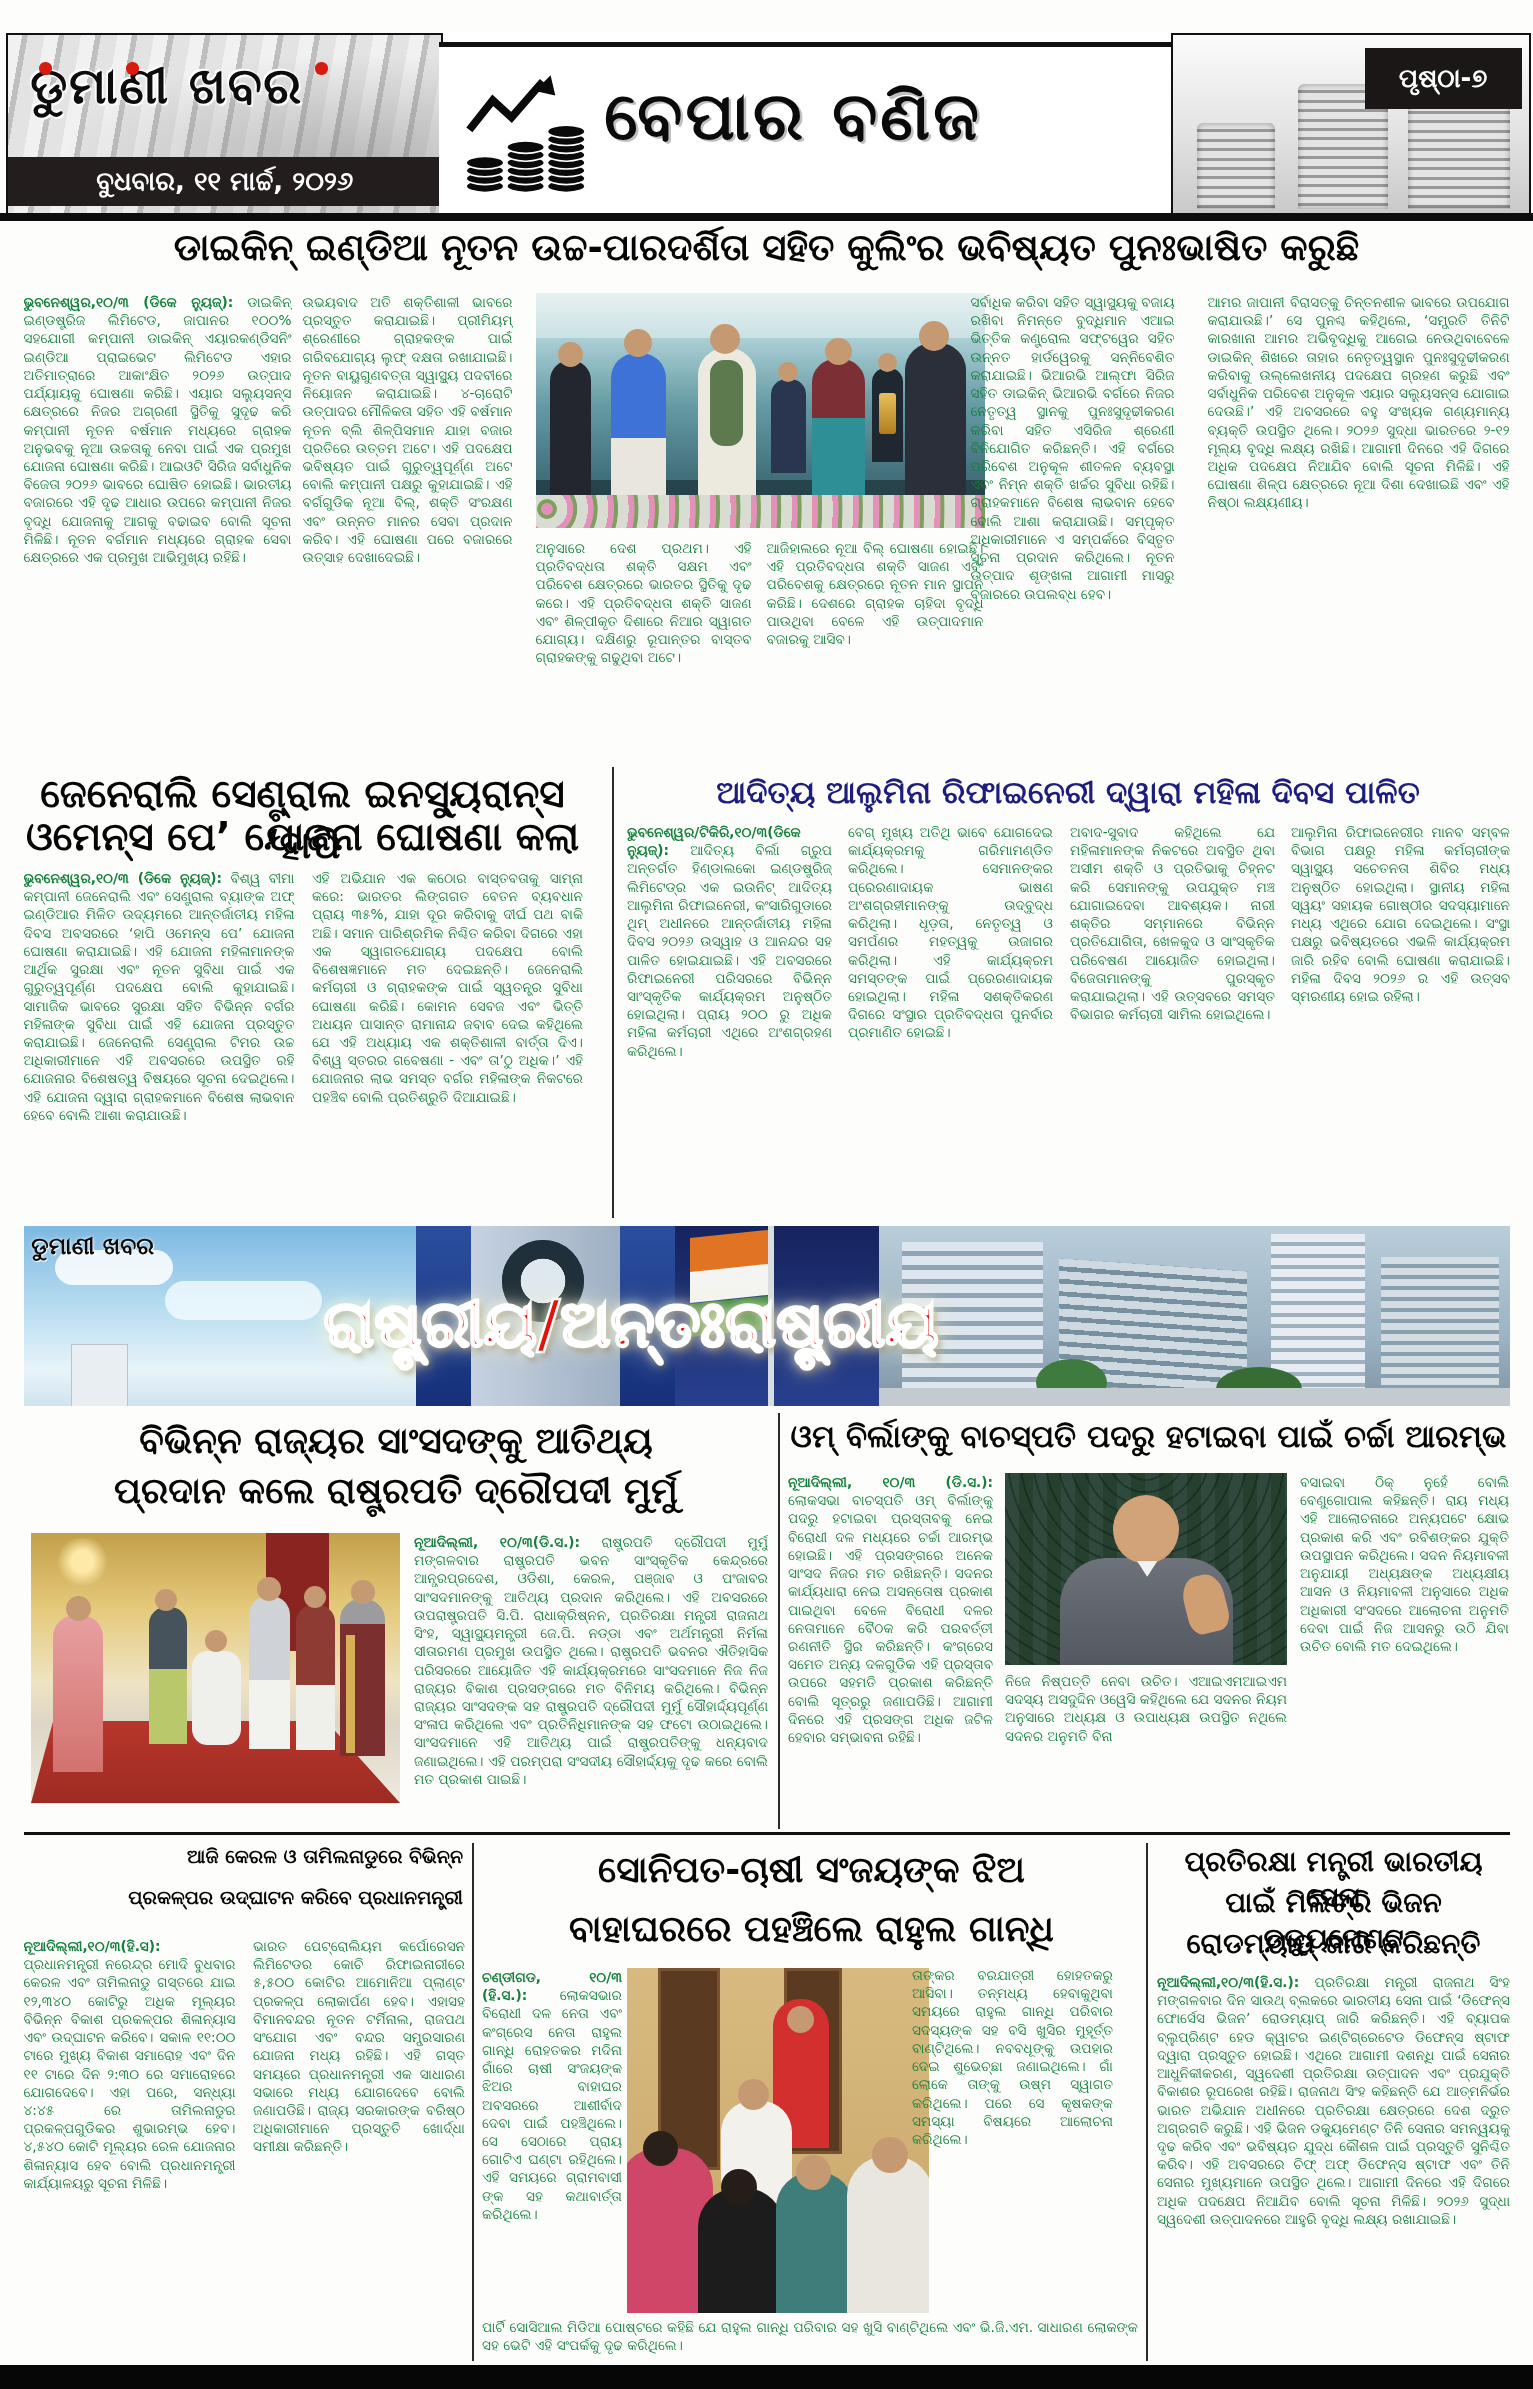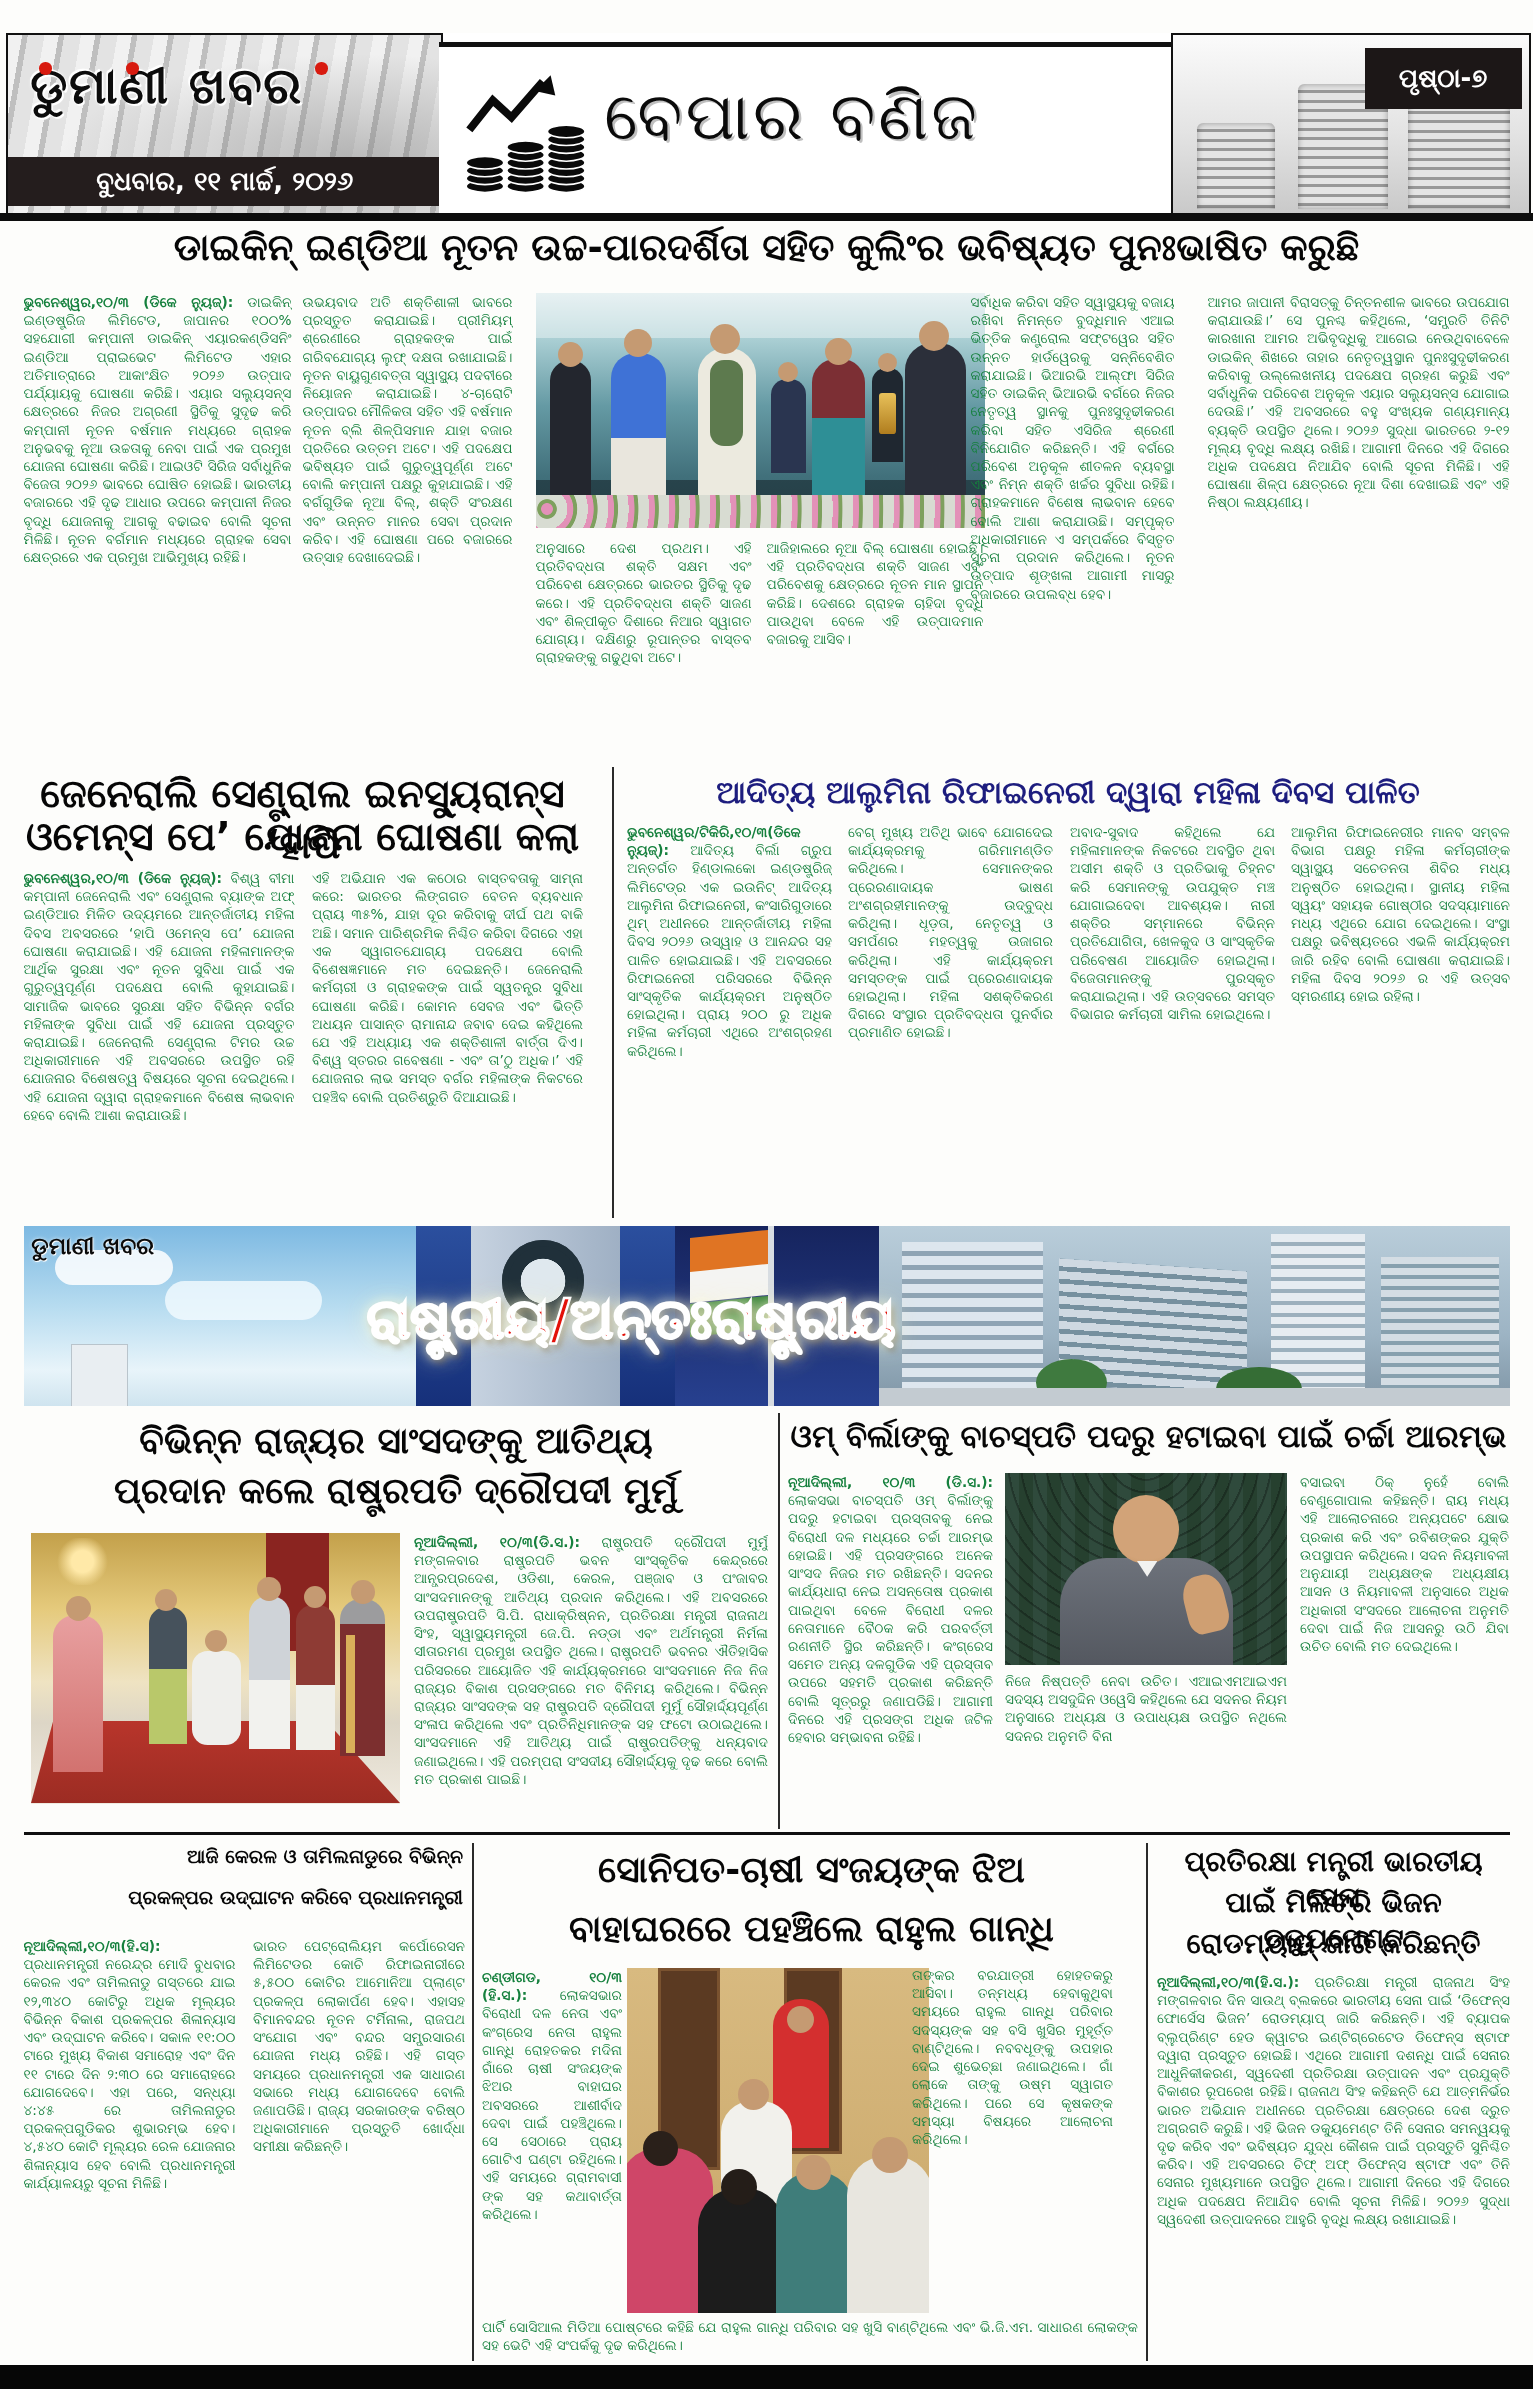--- a/index.html
+++ b/index.html
@@ -17,21 +17,21 @@
       repeating-linear-gradient(100deg,#f1f1f1 0 14px,#bfbfbf 14px 19.6px,#e3e3e3 19.6px 36px);
     border:2.4px solid #111;}
   #mast-title{left:22px;top:22px;width:392px;font-size:50px;font-weight:bold;color:#0c0c0c;
     text-shadow:1.6px 1.6px 0 #fff,-1.6px -1.6px 0 #fff,0 0 4.7px rgba(255,255,255,.8);letter-spacing:1.6px;}
   .red-dot{position:absolute;width:12.5px;height:12.5px;border-radius:50%;background:#d81a0f;}
   #mast-date{left:0;bottom:7.8px;width:100%;height:49px;background:#241d1d;color:#fff;
     font-size:26px;font-weight:bold;text-align:center;line-height:49px;}
   #mast-center{left:433px;top:9.4px;width:732px;height:169px;background:#fff;
     border-top:5.5px solid #111;border-bottom:5.5px solid #111;}
   #biz-icon{left:23.5px;top:22px;}
-  #section-title{left:165px;top:31px;width:549px;font-size:66px;font-weight:normal;color:#0a0a0a;
+  #section-title{left:165px;top:31px;width:549px;font-size:66px;font-weight:bold;color:#0a0a0a;
     letter-spacing:3.1px;text-shadow:2.4px 2.4px 0 rgba(0,0,0,.25), -0.8px -0.8px 0 #fff;}
   #mast-right{left:1165px;top:0;width:356px;height:179px;overflow:hidden;
     background:linear-gradient(180deg,#fbfbfb 0%,#e3e3e3 55%,#c9c9c9 100%);
     border:2.4px solid #111;}
   .coinstack{position:absolute;bottom:4.7px;border-radius:6.3px 6.3px 0 0;
     background:repeating-linear-gradient(180deg,#e4e4e4 0 6.3px,#989898 6.3px 9.4px);box-shadow:inset 0 0 6.3px rgba(0,0,0,.35);}
   #page-box{right:7.8px;top:12.5px;width:157px;height:61px;background:#1c1717;color:#fff;
     font-size:26px;font-weight:bold;text-align:center;line-height:61px;}
   #rule1{left:0;top:213px;width:1533px;height:7.8px;background:#0d0d0d;}
   
@@ -46,21 +46,21 @@
   #photoA{left:512px;top:0;width:449px;height:235px;overflow:hidden;
     background:linear-gradient(180deg,#d9e9eb 0%,#a9ced3 20%,#659aa4 48%,#41707b 78%,#35606b 100%);}
   .head{border-radius:50%;background:#c59a72;}
   
   #gen-hl1,#gen-hl2{left:23.5px;width:558px;font-size:39px;}
   #band2-vrule{left:612px;top:767px;height:451px;}
   #adit-hl{left:627px;top:772px;width:882px;font-size:31px;color:#1d1d7e;}
   
   #banner{left:23.5px;top:1226px;width:1486px;height:180px;overflow:hidden;background:#9db8c8;}
   .seg{position:absolute;top:0;height:180px;}
-  #banner-title{left:0;top:61px;width:1215px;text-align:center;font-size:55px;font-weight:bold;color:#e31109;
+  #banner-title{left:0;top:61px;width:1215px;text-align:center;font-size:64px;font-weight:bold;color:#e31109;
     -webkit-text-stroke:2.4px #ffffff;
     text-shadow:0 0 11px rgba(255,255,225,.95),0 0 23.5px rgba(255,250,200,.85),3.1px 3.9px 6.3px rgba(70,40,0,.55);}
   #banner-logo{left:7.8px;top:6.3px;font-size:23.5px;font-weight:bold;color:#0b0b0b;
     text-shadow:0.8px 0.8px 0 #fff,0 0 3.9px rgba(255,255,255,.8);}
   
   #pres-hl1,#pres-hl2{left:23.5px;width:745px;font-size:36px;}
   #band3-vrule{left:778px;top:1413px;height:416px;}
   #birla-hl{left:788px;top:1416px;width:721px;font-size:31px;}
   #rule2{left:23.5px;top:1832px;width:1486px;height:3.1px;background:#101010;}
   

